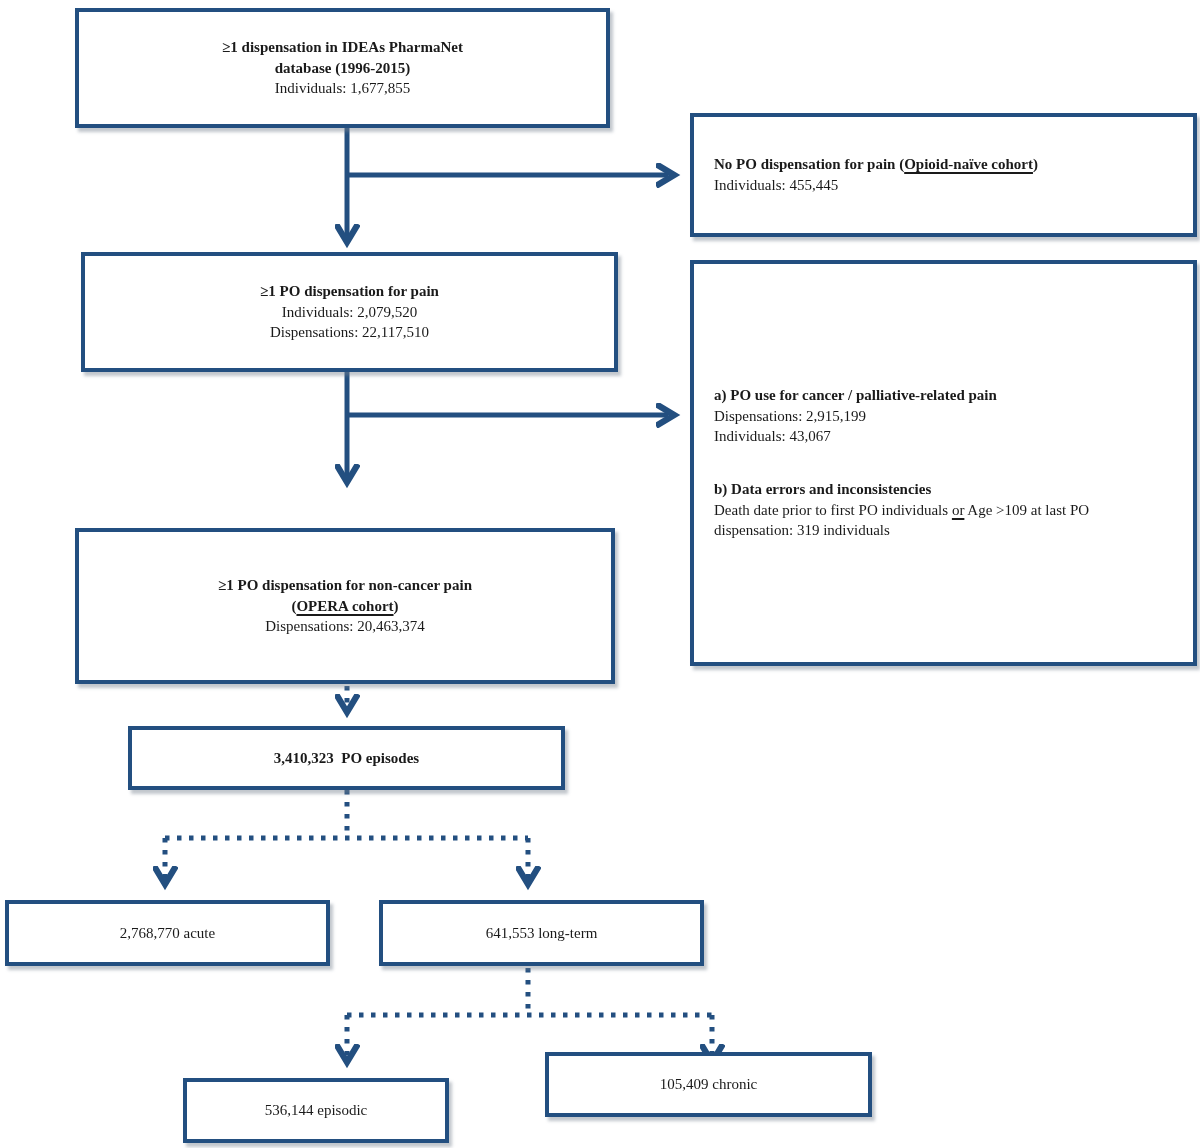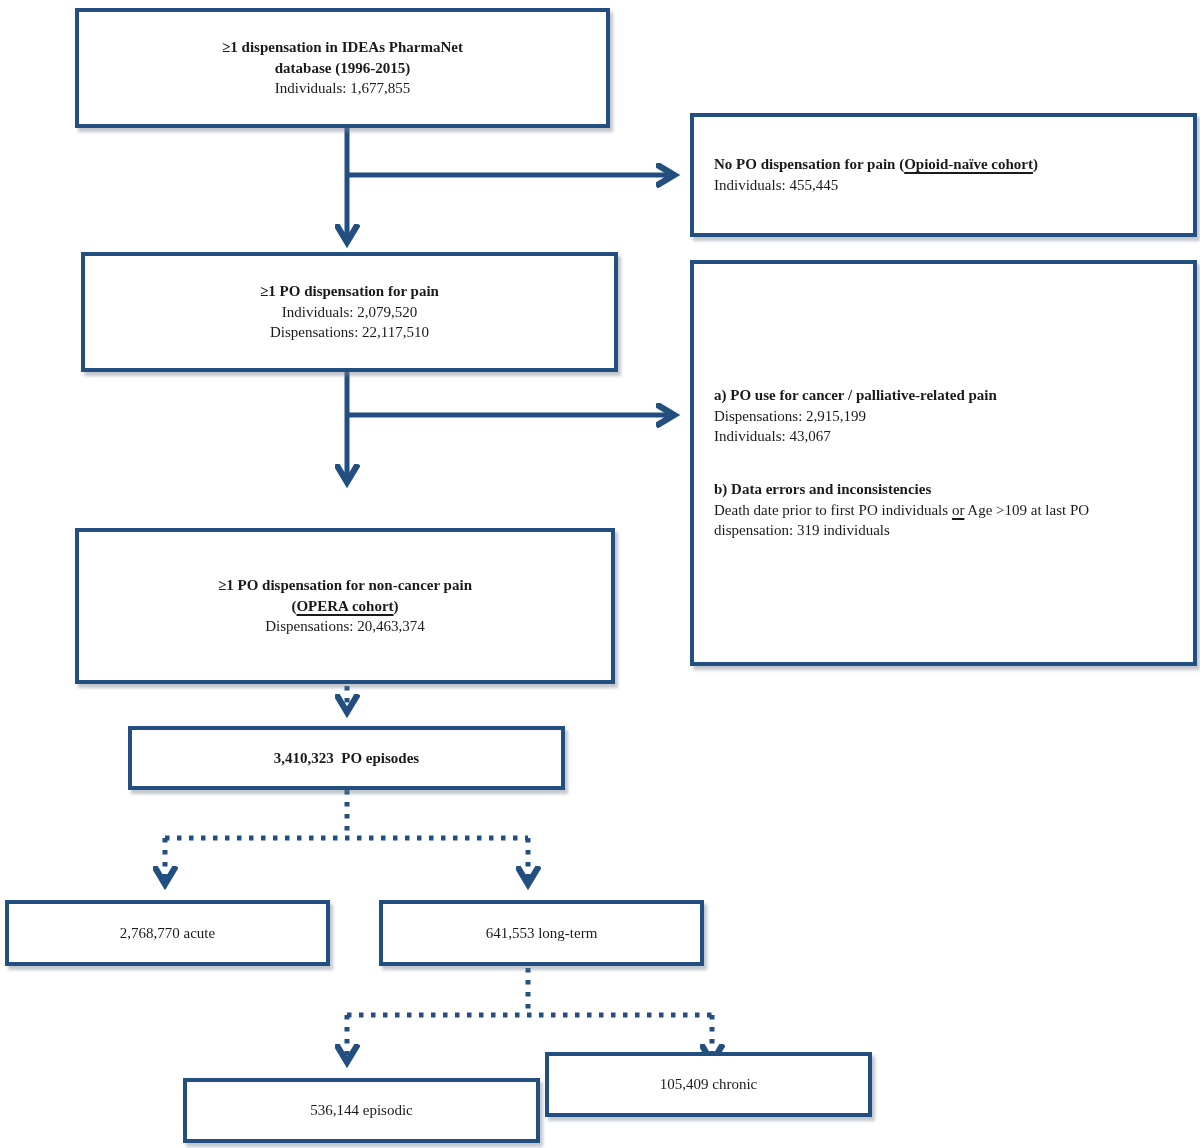--- a/index.html
+++ b/index.html
@@ -45,21 +45,21 @@
   .spacer { height: 32px; }
   
   #box-source      { left: 75px;  top: 8px;    width: 535px; height: 120px; }
   #box-naive       { left: 690px; top: 113px;  width: 507px; height: 124px; }
   #box-po-pain     { left: 81px;  top: 252px;  width: 537px; height: 120px; }
   #box-exclusions  { left: 690px; top: 260px;  width: 507px; height: 406px; }
   #box-opera       { left: 75px;  top: 492px;  width: 540px; height: 156px; margin-top: 36px; }
   #box-episodes    { left: 128px; top: 726px;  width: 437px; height: 64px;  }
   #box-acute       { left: 5px;   top: 900px;  width: 325px; height: 66px; font-family: Liberation Serif, serif;  }
   #box-long-term   { left: 367px; top: 900px;  width: 325px; height: 66px; margin-left: 12px;  }
-  #box-episodic    { left: 183px; top: 1078px; width: 357px; height: 65px;  }
+  #box-episodic    { left: 183px; top: 1078px; width: 266px; height: 65px;  }
   #box-chronic     { left: 545px; top: 1052px; width: 327px; height: 65px;  }
 </style>
 </head>
 <body>
 
 <div id="stage">
 
   <svg id="connectors" viewBox="0 0 1200 1148" xmlns="http://www.w3.org/2000/svg">
     <defs>
       <marker id="chev" viewBox="0 0 12 12" refX="6" refY="6" markerWidth="5" markerHeight="5" orient="auto">

